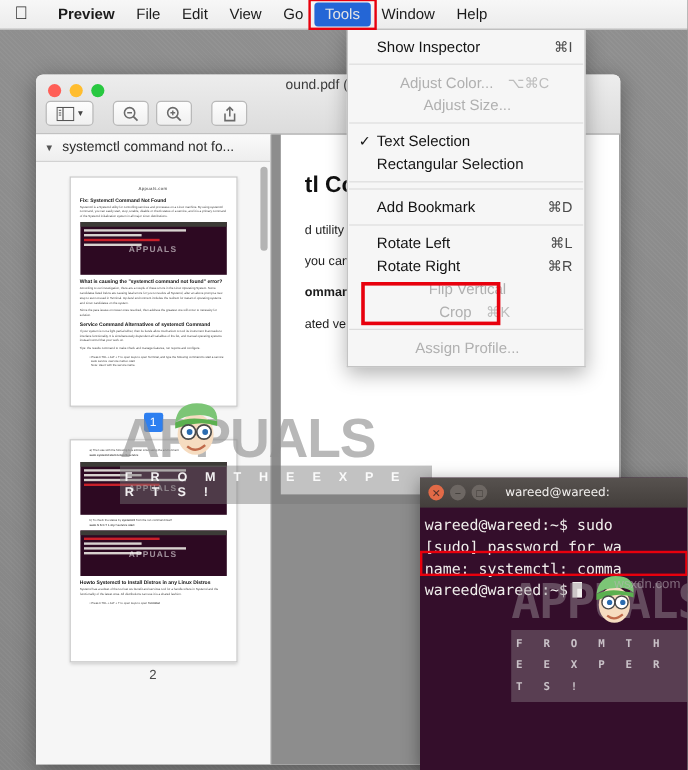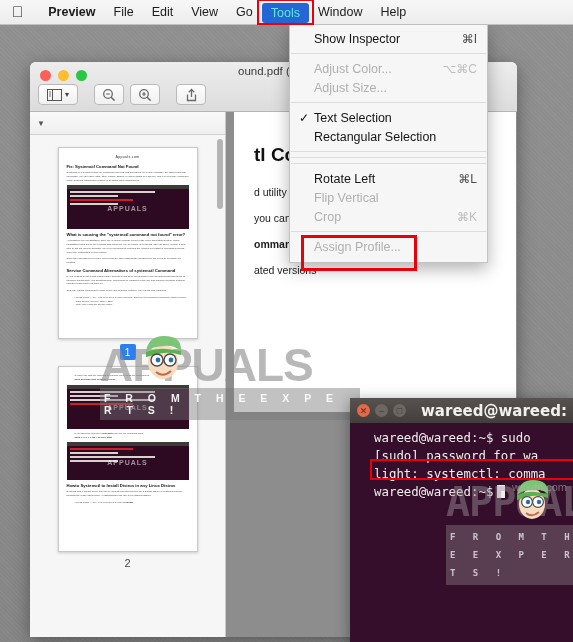--- a/index.html
+++ b/index.html
@@ -31,21 +31,21 @@
   .apple-logo {
     font-size: 15px; color: #222; line-height: 1;
     margin-right: 16px; margin-top: -2px;
   }
   .menu-item {
     font-size: 12.5px; color: #1b1b1b;
     padding: 3px 9px; border-radius: 3px;
     white-space: nowrap;
   }
   .menu-item.bold { font-weight: bold; }
-  .menu-item.active { background: #2466d6; color: #5eead4; }
+  .menu-item.active { background: #2466d6; color: #e5e5e5; }
   .tools-wrap { position: relative; }
   .tools-redbox {
     position: absolute; left: -5px; top: -4px; right: -5px; bottom: -4px;
     border: 2.5px solid #e8000d; pointer-events: none;
   }
 
   
   .preview-win {
     position: absolute; left: 30px; top: 62px;
     width: 487px; height: 575px;
@@ -184,21 +184,21 @@
     border-top: none;
     box-shadow: 0 6px 16px rgba(0,0,0,0.30);
     padding: 5px 0 6px;
     z-index: 50;
   }
   .mrow {
     display: flex; align-items: center; justify-content: space-between;
     padding: 1px 10px 1px 24px; height: 19px;
     font-size: 12.5px; color: #141414; white-space: nowrap;
   }
-  .mrow.dim { color: #b0b0b0; }
+  .mrow.dim { color: #b0b0b0; justify-content: center; }
   .mrow .sc { font-size: 12px; color: #4b4b4b; margin-left: 12px; }
   .mrow.dim .sc { color: #bdbdbd; }
   .mrow .check { position: absolute; left: 9px; font-size: 12px; color: #111; }
   .mrow.hascheck { position: relative; }
   .arrow-r { font-size: 9px; color: #111; }
   .msep { height: 1px; background: #dcdcdc; margin: 5px 1px; }
 
   .rotate-redbox {
     position: absolute; left: 301px; top: 235px;
     width: 116px; height: 36px;
@@ -218,29 +218,28 @@
     height: 25px; background: linear-gradient(180deg,#57524f,#433e3b);
     display: flex; align-items: center; padding-left: 7px; gap: 5px;
   }
   .tdot { width: 13px; height: 13px; border-radius: 50%;
     display:flex;align-items:center;justify-content:center;
     font-size:9px;color:#54312a; }
   .tdot.close { background: #e26a47; }
   .tdot.min { background: #6d6763; color:#3b3733; }
   .tdot.max { background: #6d6763; color:#3b3733; }
   .term-title {
-    margin-left: 10px; font-size: 15px; font-weight: bold; color: #f2f0ee;
+    margin-left: 10px; font-size: 10px; font-weight: normal; color: #f2f0ee;
     font-family: "DejaVu Sans", sans-serif; white-space: nowrap;
   }
   .term-body {
     padding: 6px 0 0 2px;
     font-family: "DejaVu Sans Mono", monospace;
     font-size: 12.4px; color: #f0eeec; line-height: 18px;
     position: relative;
-    margin-left: 20px;
   }
   .tline { white-space: nowrap; padding-left: 2px; }
   .tline.hl { position: relative; }
   .term-redbox {
     position: absolute; left: 0; top: 36px; width: 223px; height: 21px;
     border: 2.5px solid #e8000d; z-index: 5;
   }
   .cursor {
     display: inline-block; width: 8px; height: 13px;
     background: #f0eeec; vertical-align: -2px; margin-left: 4px;
@@ -312,20 +311,21 @@
           </svg>
         </div>
       </div>
     </div>
 
     <div class="win-body">
 
       <div class="sidebar">
         <div class="sb-header">
           <span class="disc">▼</span>
+          <span>systemctl command not fo...</span>
         </div>
         <div class="sb-scroll"></div>
 
         <div class="thumbs">
 
           <div class="thumb-block">
             <div class="thumb p1">
               <div class="th-site">Appuals.com</div>
               <div class="th-h">Fix: Systemctl Command Not Found</div>
               <div class="th-p">
@@ -471,26 +471,34 @@
     <div class="mrow">
       <span>Rectangular Selection</span>
       <span class="sc"></span>
     </div>
 
     <div class="msep"></div>
 
 
     <div class="msep"></div>
 
+    <div class="mrow">
+      <span>Add Bookmark</span>
+      <span class="sc">⌘D</span>
+    </div>
 
     <div class="msep"></div>
 
     <div class="mrow">
       <span>Rotate Left</span>
       <span class="sc">⌘L</span>
+    </div>
+    <div class="mrow">
+      <span>Rotate Right</span>
+      <span class="sc">⌘R</span>
     </div>
     <div class="mrow dim">
       <span>Flip Vertical</span>
       <span class="sc"></span>
     </div>
     <div class="mrow dim">
       <span>Crop</span>
       <span class="sc">⌘K</span>
     </div>
 
@@ -507,21 +515,21 @@
   <div class="terminal">
     <div class="term-bar">
       <div class="tdot close">✕</div>
       <div class="tdot min">−</div>
       <div class="tdot max">□</div>
       <div class="term-title">wareed@wareed:</div>
     </div>
     <div class="term-body">
       <div class="tline">wareed@wareed:~$ sudo</div>
       <div class="tline">[sudo] password for wa</div>
-      <div class="tline hl">light: systemctl: comma</div>
+      <div class="tline hl">name: systemctl: comma</div>
       <div class="tline"><span>wareed@wareed:~$</span><span class="cursor"></span></div>
       <div class="term-redbox"></div>
 
       <div class="term-wm">
         <div class="term-wm-text">APPUALS</div>
         <div class="term-wm-bar">F R O M   T H E   E X P E R T S !</div>
         <svg class="term-mascot" viewBox="0 0 48 46">
           <ellipse cx="24" cy="27" rx="13" ry="15" fill="#f6dcc0"></ellipse>
           <path d="M9 18 Q11 3 25 3 Q41 3 40 17 Q34 12 25 13 Q15 13 9 18Z" fill="#7cc576"></path>
           <path d="M9 18 Q18 14 27 15 Q35 16 40 17 L40 21 Q30 17 19 20 Q13 22 9 23Z" fill="#5bb04f"></path>

